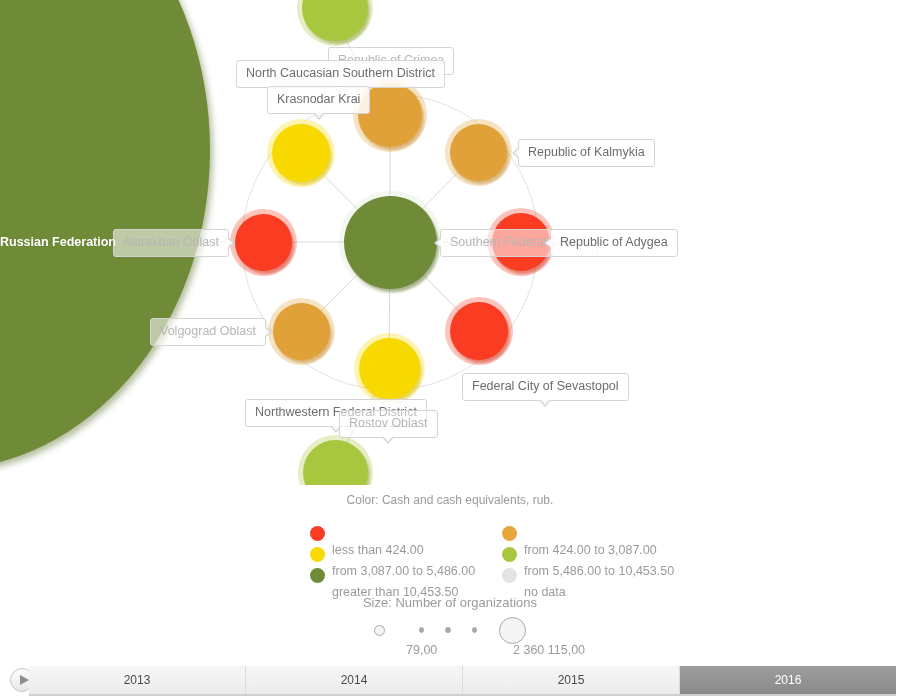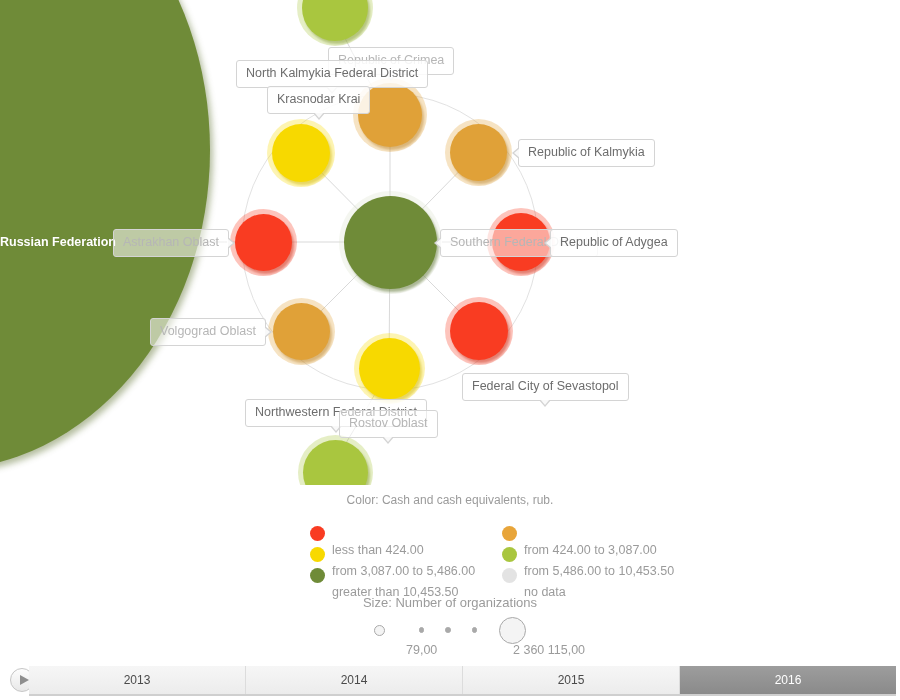--- a/index.html
+++ b/index.html
@@ -243,21 +243,21 @@
     <div class="shade" style="background:#546c28;"></div>
     <div class="disc" style="background:#6f8b38;"></div>
   </div>
 
   <div class="lbl faded" style="left:328px;top:47px;">
     <span>Republic of Crimea</span>
     <span class="tail down"></span>
   </div>
 
   <div class="lbl dark" style="left:236px;top:60px;">
-    <span>North Kalmykia Federal District</span>
+    <span>North Caucasian Southern District</span>
     <span class="tail down"></span>
   </div>
 
   <div class="lbl dark" style="left:227px;top:86px;margin-left:40px;">
     <span>Krasnodar Krai</span>
     <span class="tail down"></span>
   </div>
 
   <div class="lbl faded" style="left:113px;top:229px;">
     <span>Astrakhan Oblast</span>

